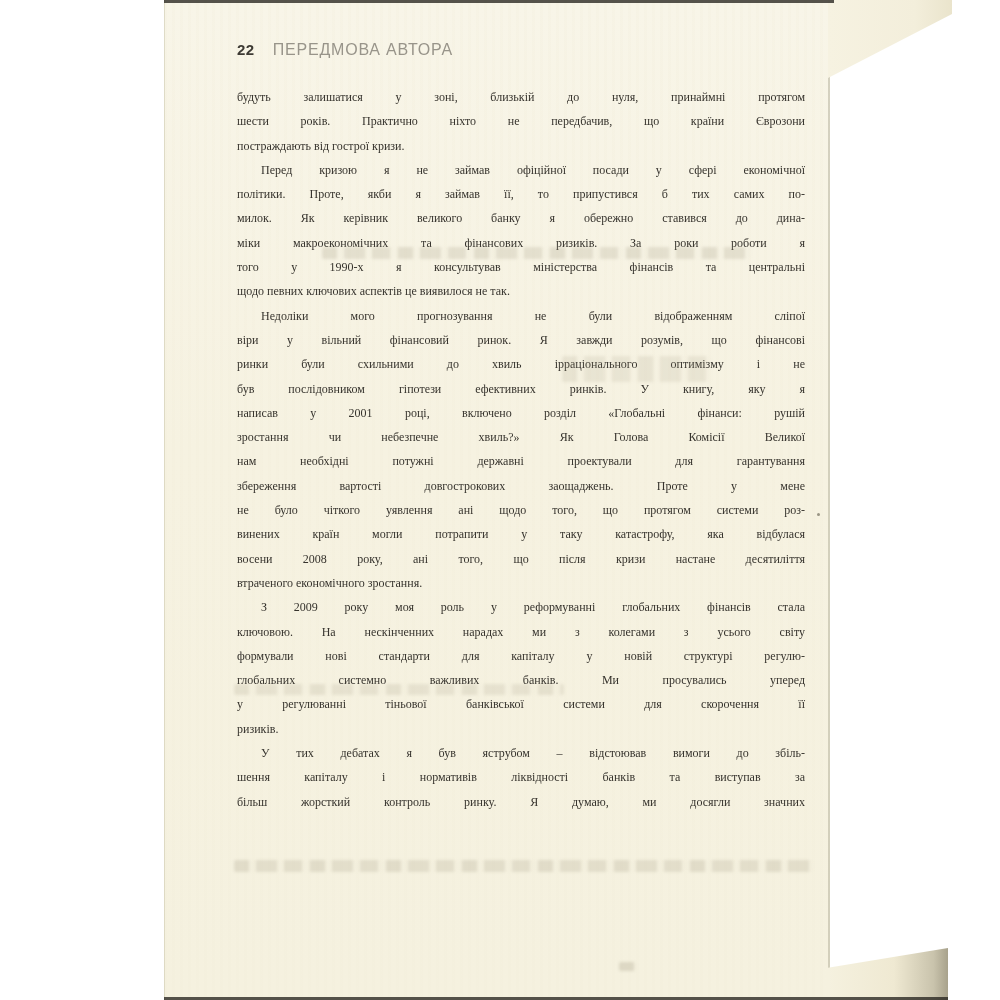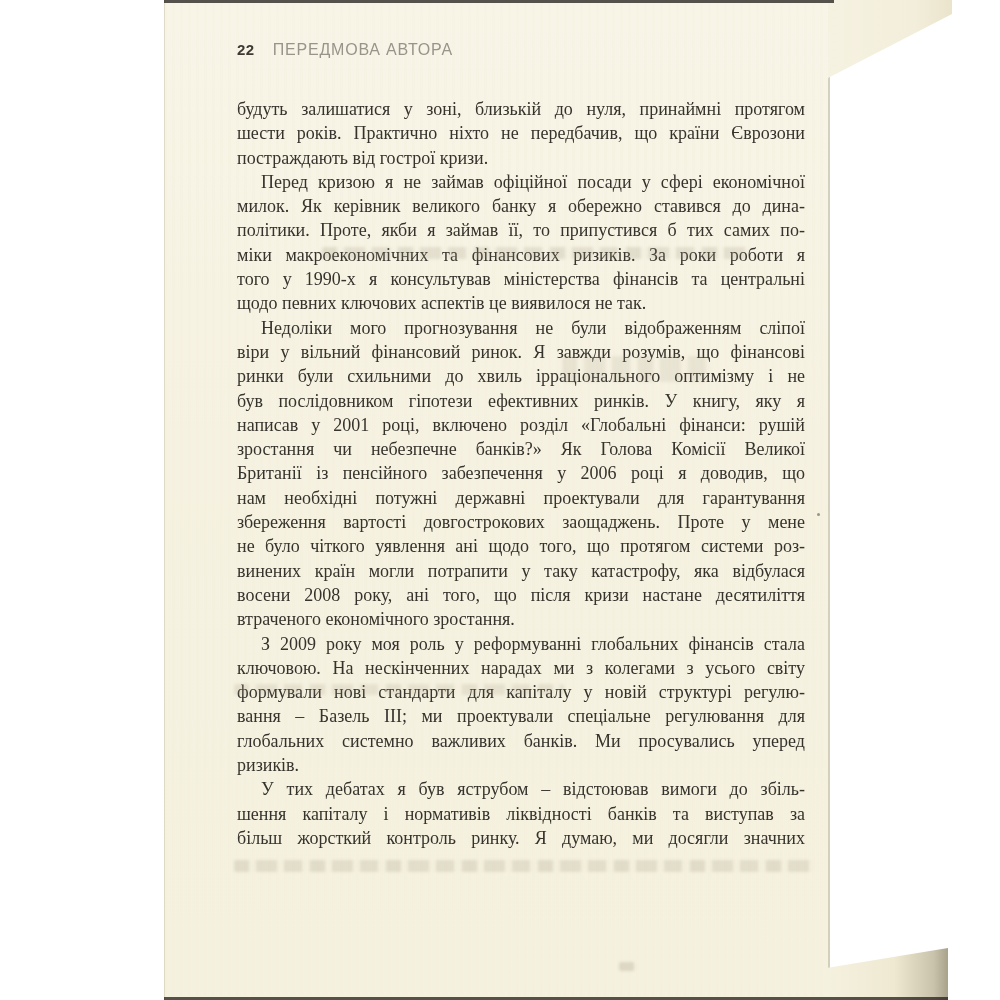--- a/index.html
+++ b/index.html
@@ -47,23 +47,23 @@
   }
   #page-number {
     font-size: 15px; font-weight: bold; color: #3d3a34; letter-spacing: 0.5px;
   }
   #running-head {
     font-size: 16px; color: #98948a; letter-spacing: 0.8px;
   }
 
   
   #body-text {
-    position: absolute; left: 73px; top: 97px; width: 568px;
+    position: absolute; left: 73px; top: 85px; width: 568px;
     color: #36332d;
-    font-size: 18px;
+    font-size: 12px;
     line-height: 24.3px;
     text-rendering: optimizeLegibility;
   }
   .para { margin: 0; padding: 0; }
   .line {
     white-space: nowrap;
     text-align: justify;
     text-align-last: justify;
     text-justify: inter-word;
     height: 24.3px;
@@ -105,47 +105,46 @@
     </div>
 
     <div id="body-text">
         <div class="para">
           <div class="line">будуть залишатися у зоні, близькій до нуля, принаймні протягом</div>
           <div class="line">шести років. Практично ніхто не передбачив, що країни Єврозони</div>
           <div class="line end">постраждають від гострої кризи.</div>
         </div>
         <div class="para">
           <div class="line indent">Перед кризою я не займав офіційної посади у сфері економічної</div>
+          <div class="line">політики. Проте, якби я займав її, то припустився б тих самих по-</div>
           <div class="line">милок. Як керівник великого банку я обережно ставився до дина-</div>
-          <div class="line">політики. Проте, якби я займав її, то припустився б тих самих по-</div>
           <div class="line">міки макроекономічних та фінансових ризиків. За роки роботи я</div>
           <div class="line">того у 1990-х я консультував міністерства фінансів та центральні</div>
           <div class="line end">щодо певних ключових аспектів це виявилося не так.</div>
         </div>
         <div class="para">
           <div class="line indent">Недоліки мого прогнозування не були відображенням сліпої</div>
           <div class="line">віри у вільний фінансовий ринок. Я завжди розумів, що фінансові</div>
           <div class="line">ринки були схильними до хвиль ірраціонального оптимізму і не</div>
           <div class="line">був послідовником гіпотези ефективних ринків. У книгу, яку я</div>
           <div class="line">написав у 2001 році, включено розділ «Глобальні фінанси: рушій</div>
-          <div class="line">зростання чи небезпечне банків?» Як Голова Комісії Великої</div>
-          <div class="line">Британії із пенсійного забезпечення у 2006 році я доводив, що</div>
+          <div class="line">зростання чи небезпечне хвиль?» Як Голова Комісії Великої</div>
           <div class="line">нам необхідні потужні державні проектували для гарантування</div>
           <div class="line">збереження вартості довгострокових заощаджень. Проте у мене</div>
           <div class="line">не було чіткого уявлення ані щодо того, що протягом системи роз-</div>
           <div class="line">винених країн могли потрапити у таку катастрофу, яка відбулася</div>
           <div class="line">восени 2008 року, ані того, що після кризи настане десятиліття</div>
           <div class="line end">втраченого економічного зростання.</div>
         </div>
         <div class="para">
           <div class="line indent">З 2009 року моя роль у реформуванні глобальних фінансів стала</div>
           <div class="line">ключовою. На нескінченних нарадах ми з колегами з усього світу</div>
           <div class="line">формували нові стандарти для капіталу у новій структурі регулю-</div>
-          <div class="line">вання – Базель III; ми проектували спеціальне регулювання для</div>
           <div class="line">глобальних системно важливих банків. Ми просувались уперед</div>
+          <div class="line">у регулюванні тіньової банківської системи для скорочення її</div>
           <div class="line end">ризиків.</div>
         </div>
         <div class="para">
           <div class="line indent">У тих дебатах я був яструбом – відстоював вимоги до збіль-</div>
           <div class="line">шення капіталу і нормативів ліквідності банків та виступав за</div>
           <div class="line">більш жорсткий контроль ринку. Я думаю, ми досягли значних</div>
         </div>
       </div>
 
     <div class="bleed" id="bleed-1"></div>

